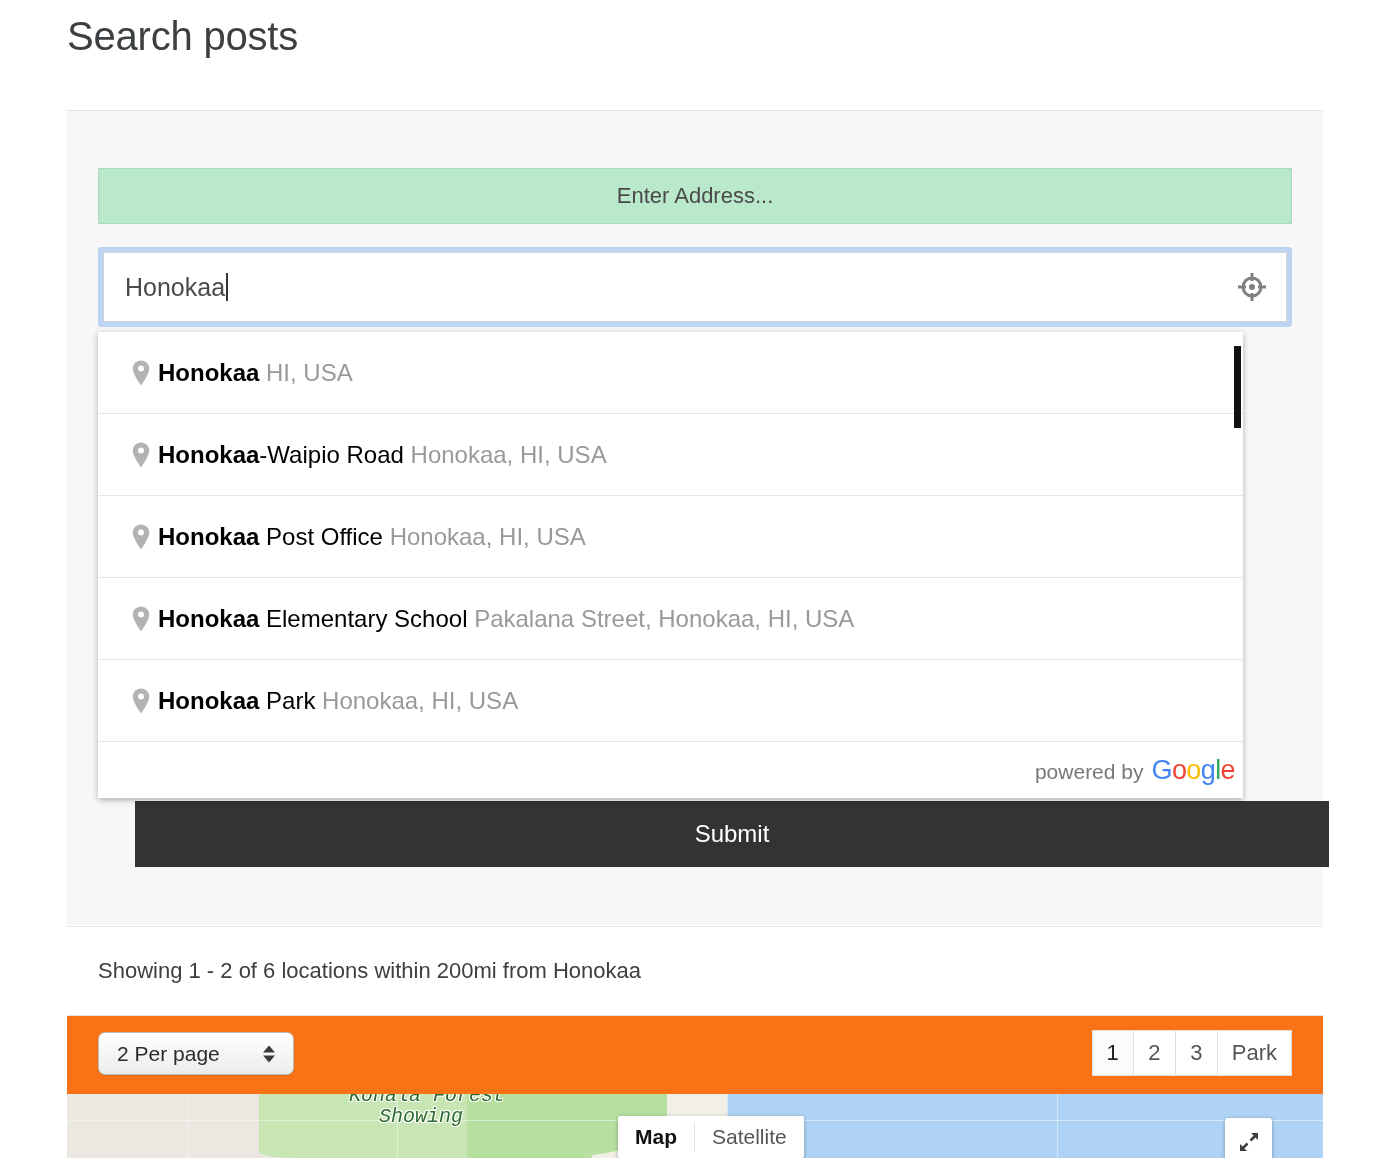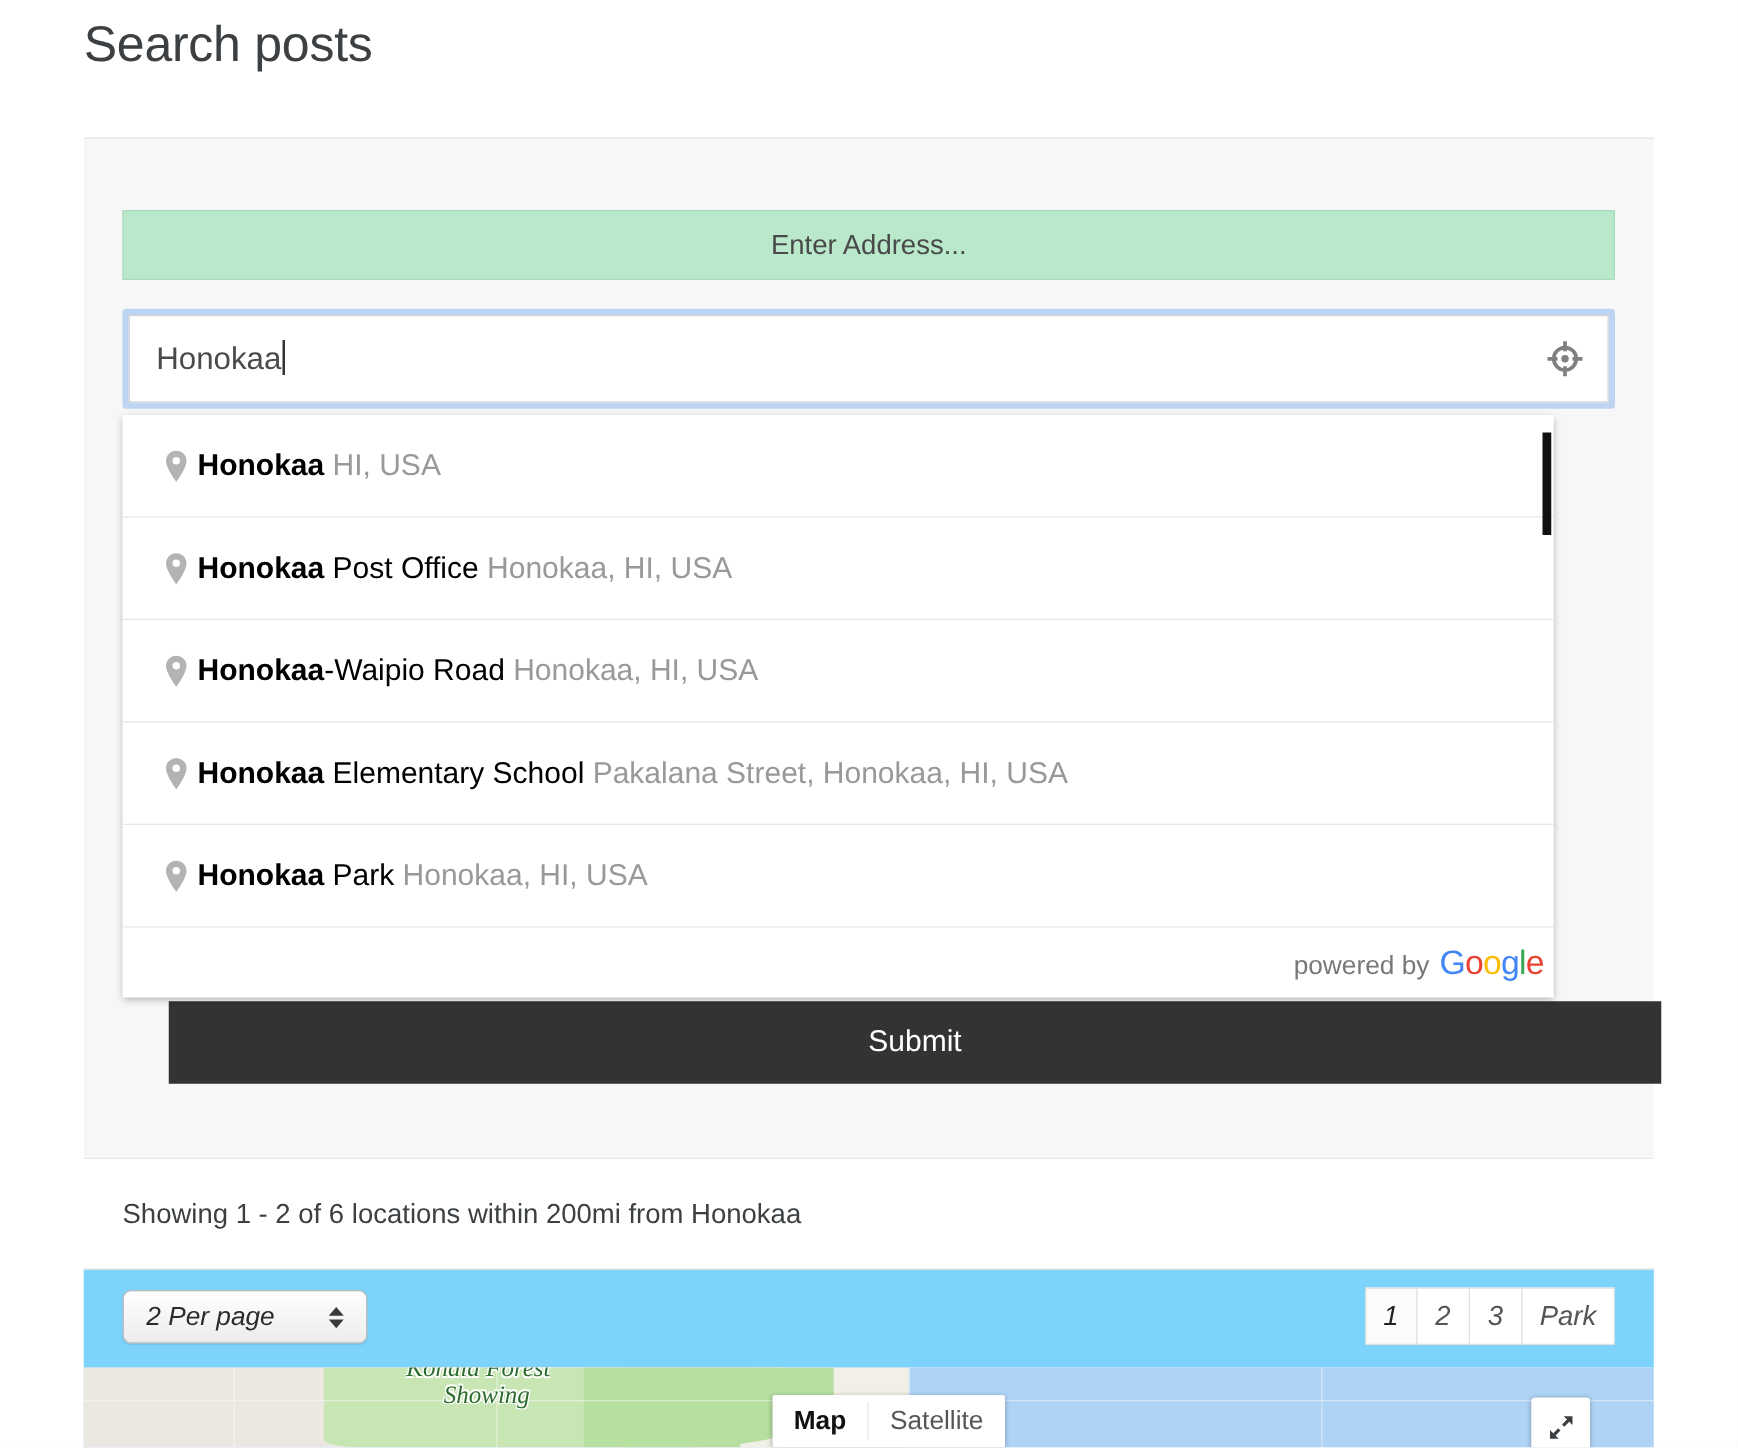--- a/index.html
+++ b/index.html
@@ -220,22 +220,21 @@
 
   
   .pager-row {
     position: absolute;
     left: 67px;
     top: 1015px;
     width: 1256px;
     height: 79px;
     border-top: 1px solid #e3e3e3;
     box-sizing: border-box;
-    background: #7dd3fc;
-    font-style: italic;
+    background: #f97316;
   }
   .perpage-select {
     position: absolute;
     left: 31px;
     top: 16px;
     width: 196px;
     height: 43px;
     border: 1px solid #bcbcbc;
     border-radius: 7px;
     background: linear-gradient(#ffffff, #ececec);
@@ -340,25 +339,26 @@
     background: rgba(255,255,255,0.45);
   }
   .map-gridline-h {
     position: absolute;
     left: 0; width: 100%; height: 1px;
     background: rgba(255,255,255,0.45);
   }
   .map-label {
     position: absolute;
     color: #2c6b2e;
-    font-family: Liberation Serif, serif;
+    font-family: Liberation Mono, monospace;
     font-style: italic;
     font-size: 20px;
     text-shadow: 1px 1px 0 #fff, -1px 1px 0 #fff, 1px -1px 0 #fff, -1px -1px 0 #fff;
     white-space: nowrap;
+    margin-left: 24px;
   }
   .map-label-1 { left: 258px; top: -10px; }
   .map-label-2 { left: 288px; top: 11px; }
 
   .map-type-ctrl {
     position: absolute;
     left: 551px;
     top: 22px;
     display: flex;
     background: #ffffff;
@@ -440,31 +440,31 @@
     <span class="ac-text"><span class="ac-main-bold">Honokaa</span><span class="ac-main-rest"></span> <span class="ac-secondary">HI, USA</span></span>
   </div>
 
   <div class="ac-item">
     <span class="ac-pin">
       <svg width="20" height="28" viewBox="0 0 20 28" aria-hidden="true">
         <path d="M10 1.5 C5.3 1.5 1.8 5.1 1.8 9.6 C1.8 15.5 10 26.5 10 26.5 C10 26.5 18.2 15.5 18.2 9.6 C18.2 5.1 14.7 1.5 10 1.5 Z" fill="#b3b3b3"></path>
         <circle cx="10" cy="9.6" r="3" fill="#ffffff"></circle>
       </svg>
     </span>
-    <span class="ac-text"><span class="ac-main-bold">Honokaa</span><span class="ac-main-rest"> Post Office</span> <span class="ac-secondary">Honokaa, HI, USA</span></span>
+    <span class="ac-text"><span class="ac-main-bold">Honokaa</span><span class="ac-main-rest">-Waipio Road</span> <span class="ac-secondary">Honokaa, HI, USA</span></span>
   </div>
 
   <div class="ac-item">
     <span class="ac-pin">
       <svg width="20" height="28" viewBox="0 0 20 28" aria-hidden="true">
         <path d="M10 1.5 C5.3 1.5 1.8 5.1 1.8 9.6 C1.8 15.5 10 26.5 10 26.5 C10 26.5 18.2 15.5 18.2 9.6 C18.2 5.1 14.7 1.5 10 1.5 Z" fill="#b3b3b3"></path>
         <circle cx="10" cy="9.6" r="3" fill="#ffffff"></circle>
       </svg>
     </span>
-    <span class="ac-text"><span class="ac-main-bold">Honokaa</span><span class="ac-main-rest">-Waipio Road</span> <span class="ac-secondary">Honokaa, HI, USA</span></span>
+    <span class="ac-text"><span class="ac-main-bold">Honokaa</span><span class="ac-main-rest"> Post Office</span> <span class="ac-secondary">Honokaa, HI, USA</span></span>
   </div>
 
   <div class="ac-item">
     <span class="ac-pin">
       <svg width="20" height="28" viewBox="0 0 20 28" aria-hidden="true">
         <path d="M10 1.5 C5.3 1.5 1.8 5.1 1.8 9.6 C1.8 15.5 10 26.5 10 26.5 C10 26.5 18.2 15.5 18.2 9.6 C18.2 5.1 14.7 1.5 10 1.5 Z" fill="#b3b3b3"></path>
         <circle cx="10" cy="9.6" r="3" fill="#ffffff"></circle>
       </svg>
     </span>
     <span class="ac-text"><span class="ac-main-bold">Honokaa</span><span class="ac-main-rest"> Elementary School</span> <span class="ac-secondary">Pakalana Street, Honokaa, HI, USA</span></span>

